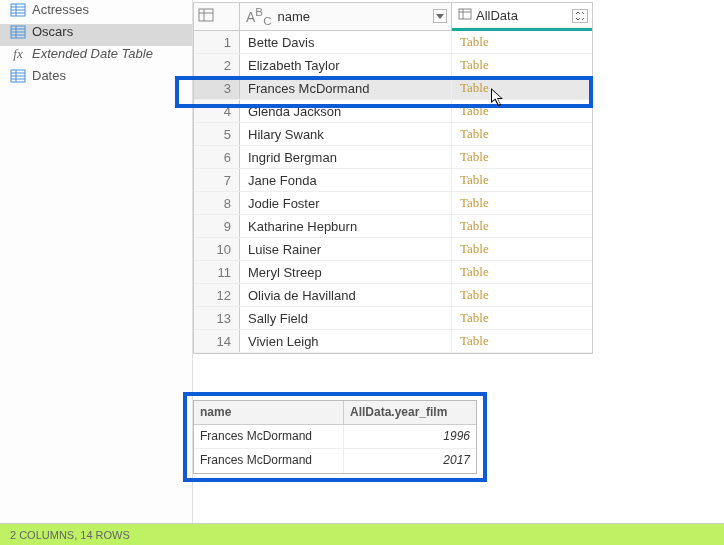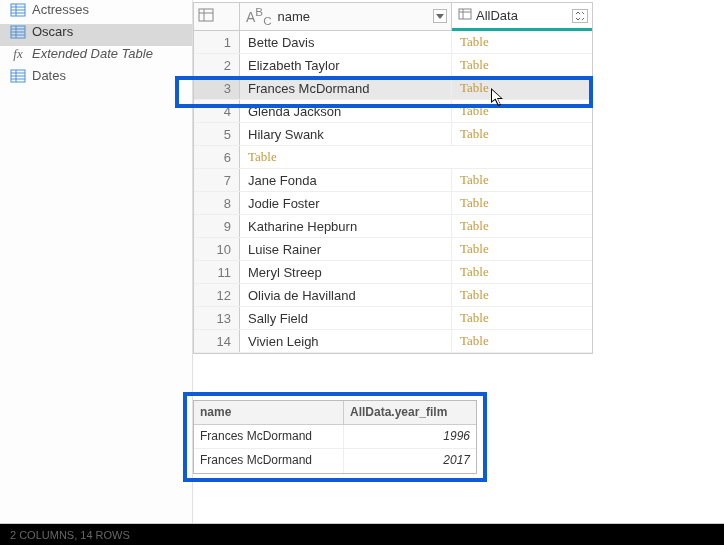--- a/index.html
+++ b/index.html
@@ -41,21 +41,21 @@
   .detail-highlight { position: absolute; left: -10px; top: -8px; right: -10px; bottom: -8px; border: 4px solid #0d5bd6; pointer-events: none; }
   .detail { width: 100%; border: 1px solid #bbb; background: #fff; font-size: 12px; }
   .detail .dh { display: flex; height: 24px; background: #f3f3f3; border-bottom: 1px solid #ccc; font-weight: 600; color: #555; }
   .detail .dh .dn { width: 150px; border-right: 1px solid #ccc; padding: 4px 6px; }
   .detail .dh .dy { flex: 1; padding: 4px 6px; }
   .detail .dr { display: flex; height: 24px; border-bottom: 1px solid #eee; }
   .detail .dr:last-child { border-bottom: none; }
   .detail .dr .dn { width: 150px; border-right: 1px solid #eee; padding: 4px 6px; }
   .detail .dr .dy { flex: 1; padding: 4px 6px; text-align: right; font-style: italic; }
   
-  .status { height: 22px; border-top: 1px solid #ccc; background: #000000; display: flex; align-items: center; padding: 0 10px; font-size: 11px; color: #666; }
+  .status { height: 22px; border-top: 1px solid #ccc; background: #bef264; display: flex; align-items: center; padding: 0 10px; font-size: 11px; color: #666; }
   .status .sep { margin: 0 10px; color: #bbb; }
 </style>
 </head>
 <body>
 
 <div class="root">
   <div class="main">
     <div class="sidebar">
       <div id="sidebar-items">
           <div class="query-item">
@@ -162,20 +162,21 @@
                 <div class="c-name">Glenda Jackson</div>
                 <div class="c-all">Table</div>
               </div>
               <div class="row">
                 <div class="c-index">5</div>
                 <div class="c-name">Hilary Swank</div>
                 <div class="c-all">Table</div>
               </div>
               <div class="row">
                 <div class="c-index">6</div>
+                <div class="c-name">Ingrid Bergman</div>
                 <div class="c-all">Table</div>
               </div>
               <div class="row">
                 <div class="c-index">7</div>
                 <div class="c-name">Jane Fonda</div>
                 <div class="c-all">Table</div>
               </div>
               <div class="row">
                 <div class="c-index">8</div>
                 <div class="c-name">Jodie Foster</div>

